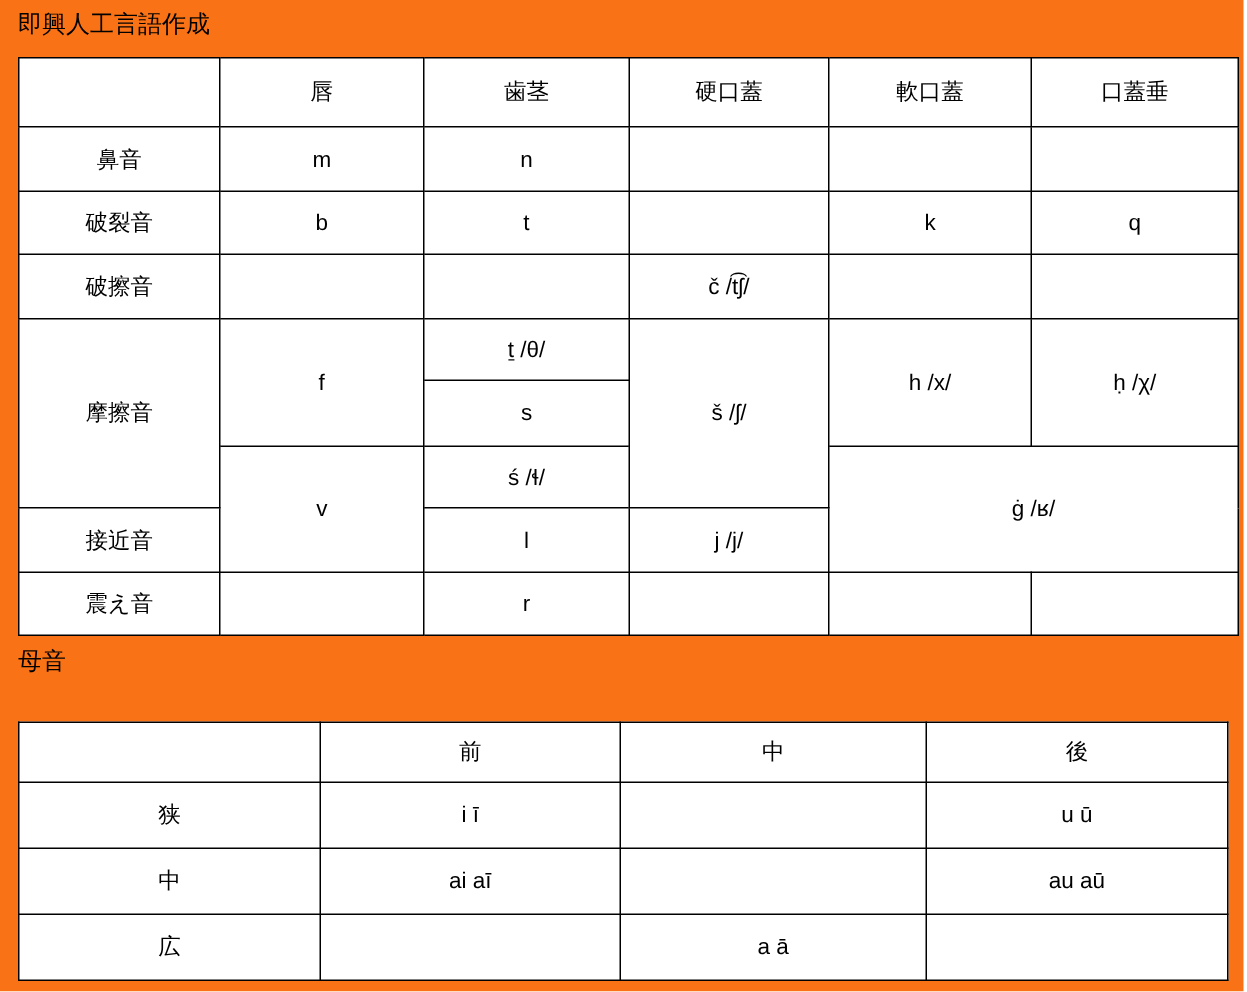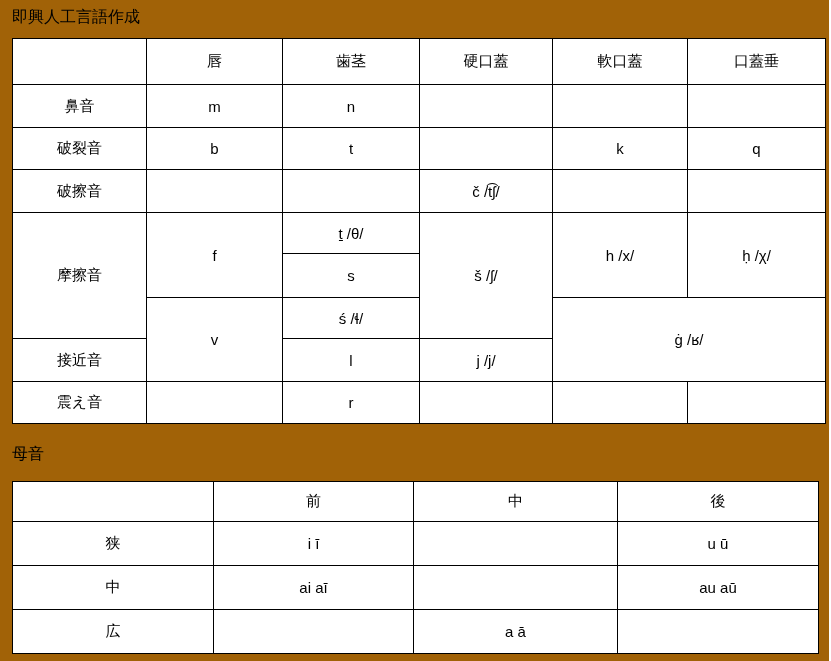--- a/index.html
+++ b/index.html
@@ -6,33 +6,33 @@
     margin: 0;
     padding: 0;
     background: #ffffff;
     color: #000000;
     font-family: "Liberation Sans", "DejaVu Sans", sans-serif;
   }
   .page {
     position: relative;
     width: 829px;
     height: 661px;
-    background: #a16207;
+    background: #f97316;
     overflow: hidden;
   }
   .section-title {
     position: absolute;
     left: 12px;
     font-size: 16px;
     line-height: 20px;
     color: #000000;
     white-space: nowrap;
   }
   #consonant-title { top: 7px; }
-  #vowel-title { top: 444px; }
+  #vowel-title { top: 432px; }
   table.grid {
     position: absolute;
     border-collapse: collapse;
     table-layout: fixed;
     background: #ffffff;
   }
   table.grid td {
     border: 1.5px solid #000000;
     text-align: center;
     vertical-align: middle;

